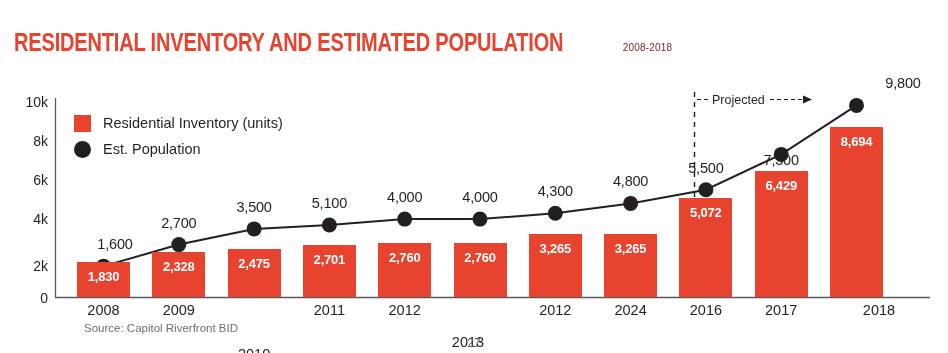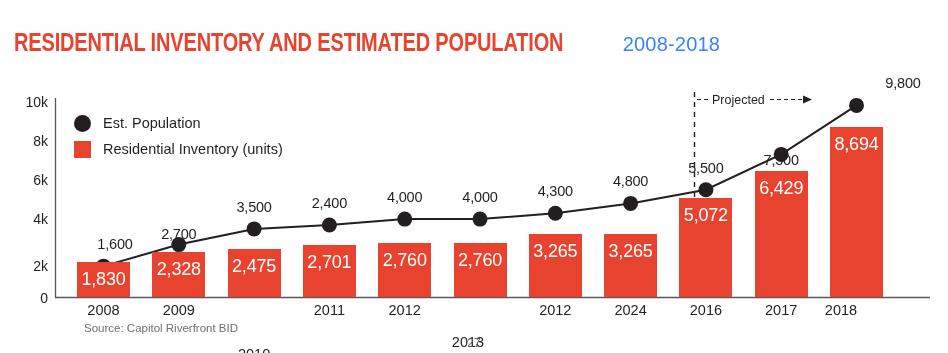--- a/index.html
+++ b/index.html
@@ -29,23 +29,23 @@
   #chart-title {
     font-family: "Liberation Sans Narrow", "Liberation Sans", sans-serif;
     font-size: 25px;
     font-weight: bold;
     letter-spacing: -0.2px;
     color: #E8432E;
     transform: scaleX(0.80);
     transform-origin: left bottom;
   }
   #chart-subtitle {
-    font-size: 20px;
+    font-size: 10px;
     font-weight: normal;
-    color: #3b82f6;
+    color: #7f1d1d;
     margin-left: -78px;
     letter-spacing: 0.2px;
   }
 
   
   #plot {
     position: absolute;
     left: 0;
     top: 0;
     width: 948px;
@@ -88,22 +88,22 @@
 
   
   .bar {
     position: absolute;
     background: #E8432E;
   }
   .bar-label {
     position: absolute;
     width: 76px;
     text-align: center;
-    font-size: 18px;
-    font-weight: normal;
+    font-size: 13px;
+    font-weight: bold;
     color: #ffffff;
     transform: translateX(-50%);
     letter-spacing: -0.2px;
   }
 
   
   .pop-label {
     position: absolute;
     width: 80px;
     text-align: center;
@@ -245,44 +245,44 @@
       <div class="xtick" style="left: 103.5px;">2008</div>
       <div class="xtick" style="left: 178.8px;">2009</div>
       <div class="xtick" style="left: 254.1px; margin-top: 44px;">2010</div>
       <div class="xtick" style="left: 329.4px;">2011</div>
       <div class="xtick" style="left: 404.7px;">2012</div>
       <div class="xtick" style="left: 468px; margin-top: 32px;">2013</div>
       <div class="xtick" style="left: 555.3px;">2012</div>
       <div class="xtick" style="left: 630.6px;">2024</div>
       <div class="xtick" style="left: 705.9px;">2016</div>
       <div class="xtick" style="left: 781.2px;">2017</div>
-      <div class="xtick" style="left: 841px; text-align: center;">2018</div>
+      <div class="xtick" style="left: 879px; text-align: center;">2018</div>
     </div>
   <div id="poplabels-layer">
       <div class="pop-label" style="left: 115px; top: 236.14px;">1,600</div>
-      <div class="pop-label" style="left: 178.8px; top: 226px;">2,700</div>
+      <div class="pop-label" style="left: 178.8px; top: 215px;">2,700</div>
       <div class="pop-label" style="left: 254.1px; top: 198.9px;">3,500</div>
-      <div class="pop-label" style="left: 329.4px; top: 194.98px;">2,400</div>
+      <div class="pop-label" style="left: 329.4px; top: 194.98px;">5,100</div>
       <div class="pop-label" style="left: 404.7px; top: 189.1px;">4,000</div>
       <div class="pop-label" style="left: 480px; top: 189.1px;">4,000</div>
       <div class="pop-label" style="left: 555.3px; top: 183.22px;">4,300</div>
       <div class="pop-label" style="left: 630.6px; top: 173.42px;">4,800</div>
       <div class="pop-label" style="left: 705.9px; top: 159.7px;">5,500</div>
       <div class="pop-label" style="left: 781.2px; top: 124.42px; margin-top: 28px;">7,300</div>
       <div class="pop-label" style="left: 903px; top: 75.42px;">9,800</div>
     </div>
 
   <div id="legend">
     <div class="legend-row">
+      <span class="legend-swatch-square"></span>
+      <span class="legend-text">Residential Inventory (units)</span>
+    </div>
+    <div class="legend-row">
       <span class="legend-swatch-dot"></span>
       <span class="legend-text">Est. Population</span>
     </div>
-    <div class="legend-row">
-      <span class="legend-swatch-square"></span>
-      <span class="legend-text">Residential Inventory (units)</span>
-    </div>
   </div>
 
   <div id="projected-label">Projected</div>
 </div>
 
 <div id="source-note">Source: Capitol Riverfront BID</div>
 <div id="page-number">27</div>
 
 </body></html>

